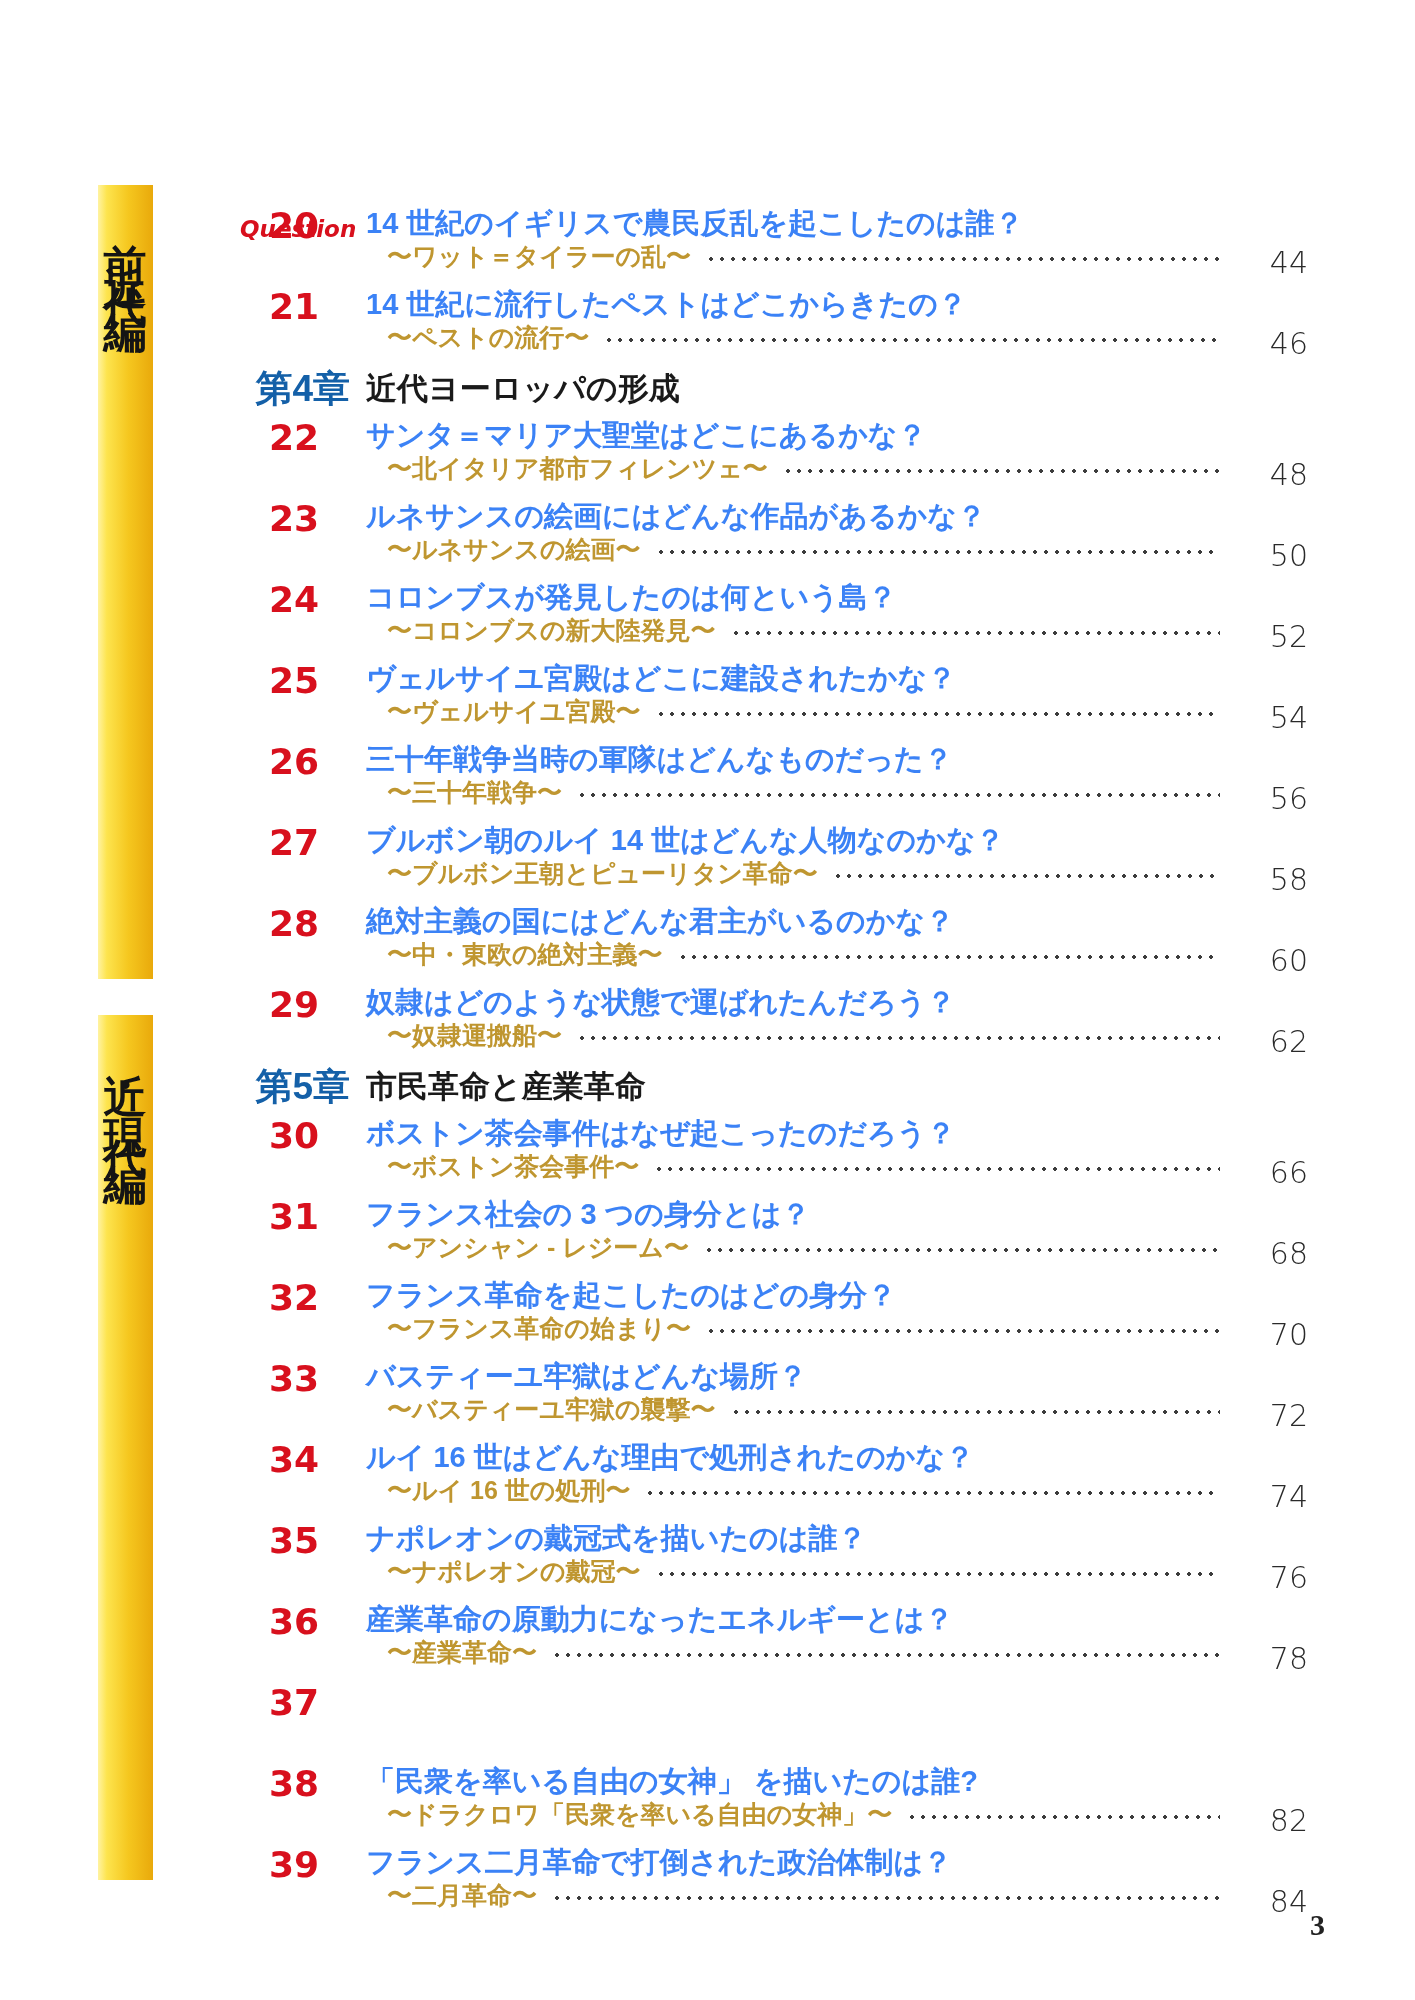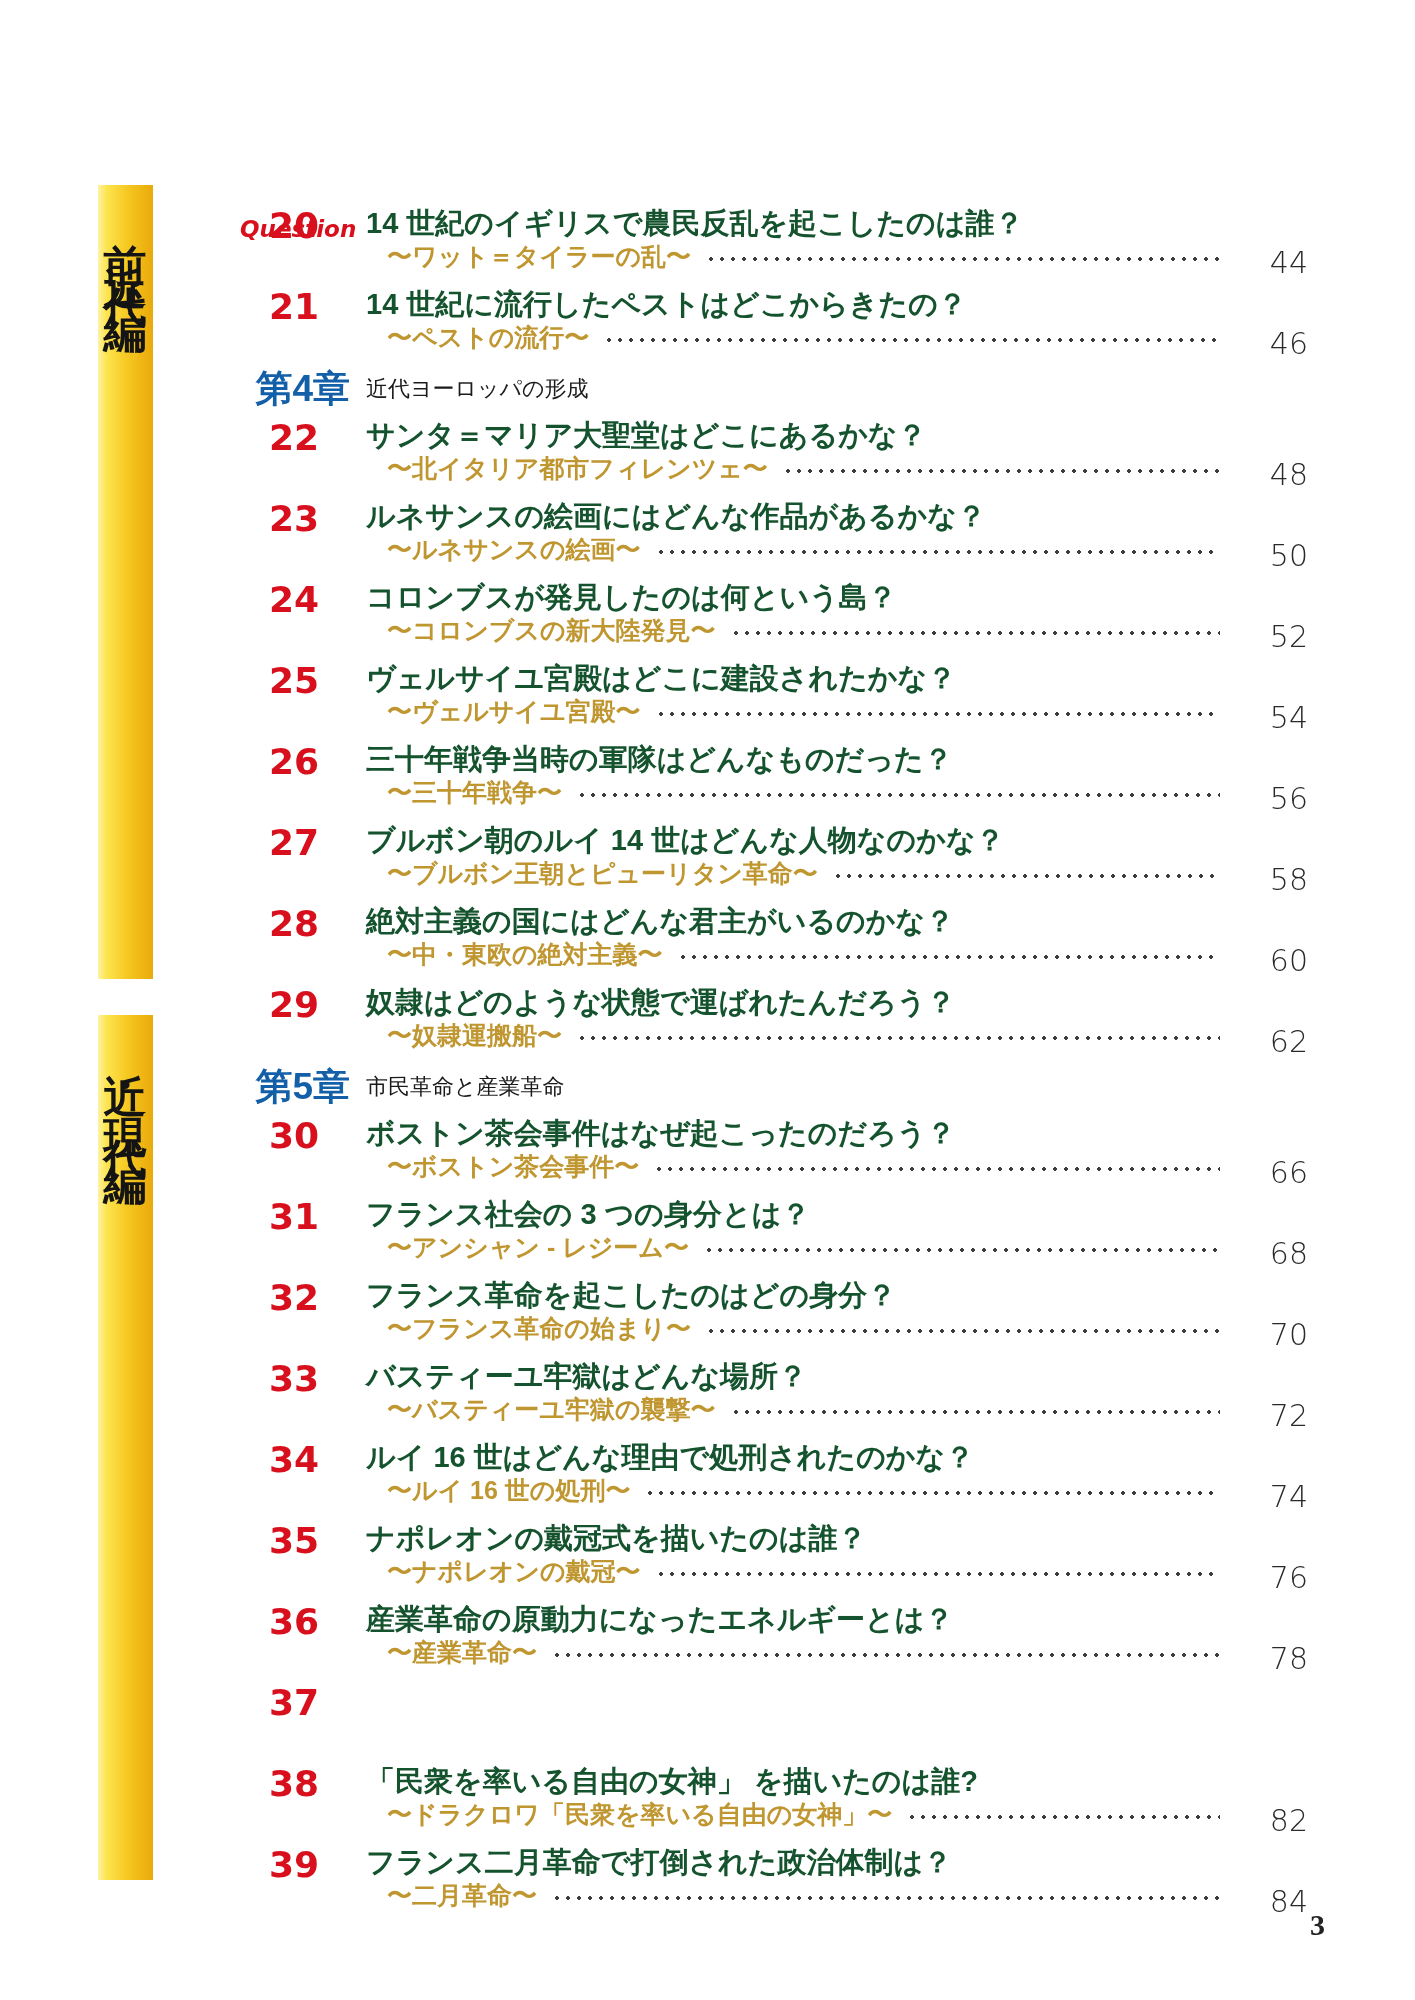--- a/index.html
+++ b/index.html
@@ -61,21 +61,21 @@
     font-family: "DejaVu Sans", sans-serif;
     font-size: 36px;
     font-weight: bold;
     color: #d8101d;
     line-height: 46px;
   }
   .q-body { flex: 1; padding-top: 3px; min-width: 0; }
   .q-title {
     font-size: 29px;
     font-weight: bold;
-    color: #14532d;
+    color: #3b82f6;
     line-height: 34px;
     white-space: nowrap;
   }
   .q-subline { display: flex; align-items: flex-end; margin-left: 21px; margin-top: 1px; justify-content: center; }
   .q-sub {
     font-size: 25px;
     font-weight: bold;
     color: #bf9630;
     line-height: 30px;
     white-space: nowrap;
@@ -107,22 +107,22 @@
     padding-right: 16px;
     text-align: right;
     font-size: 37px;
     font-weight: bold;
     color: #1460a8;
     line-height: 36px;
     white-space: nowrap;
   }
   .ch-title {
     flex: 1;
-    font-size: 22px;
-    font-weight: 400;
+    font-size: 31px;
+    font-weight: 700;
     color: #1a1a1a;
     line-height: 36px;
     white-space: nowrap;
   }
 
   .folio {
     position: absolute;
     left: 1265px;
     top: 1908px;
     width: 60px;

